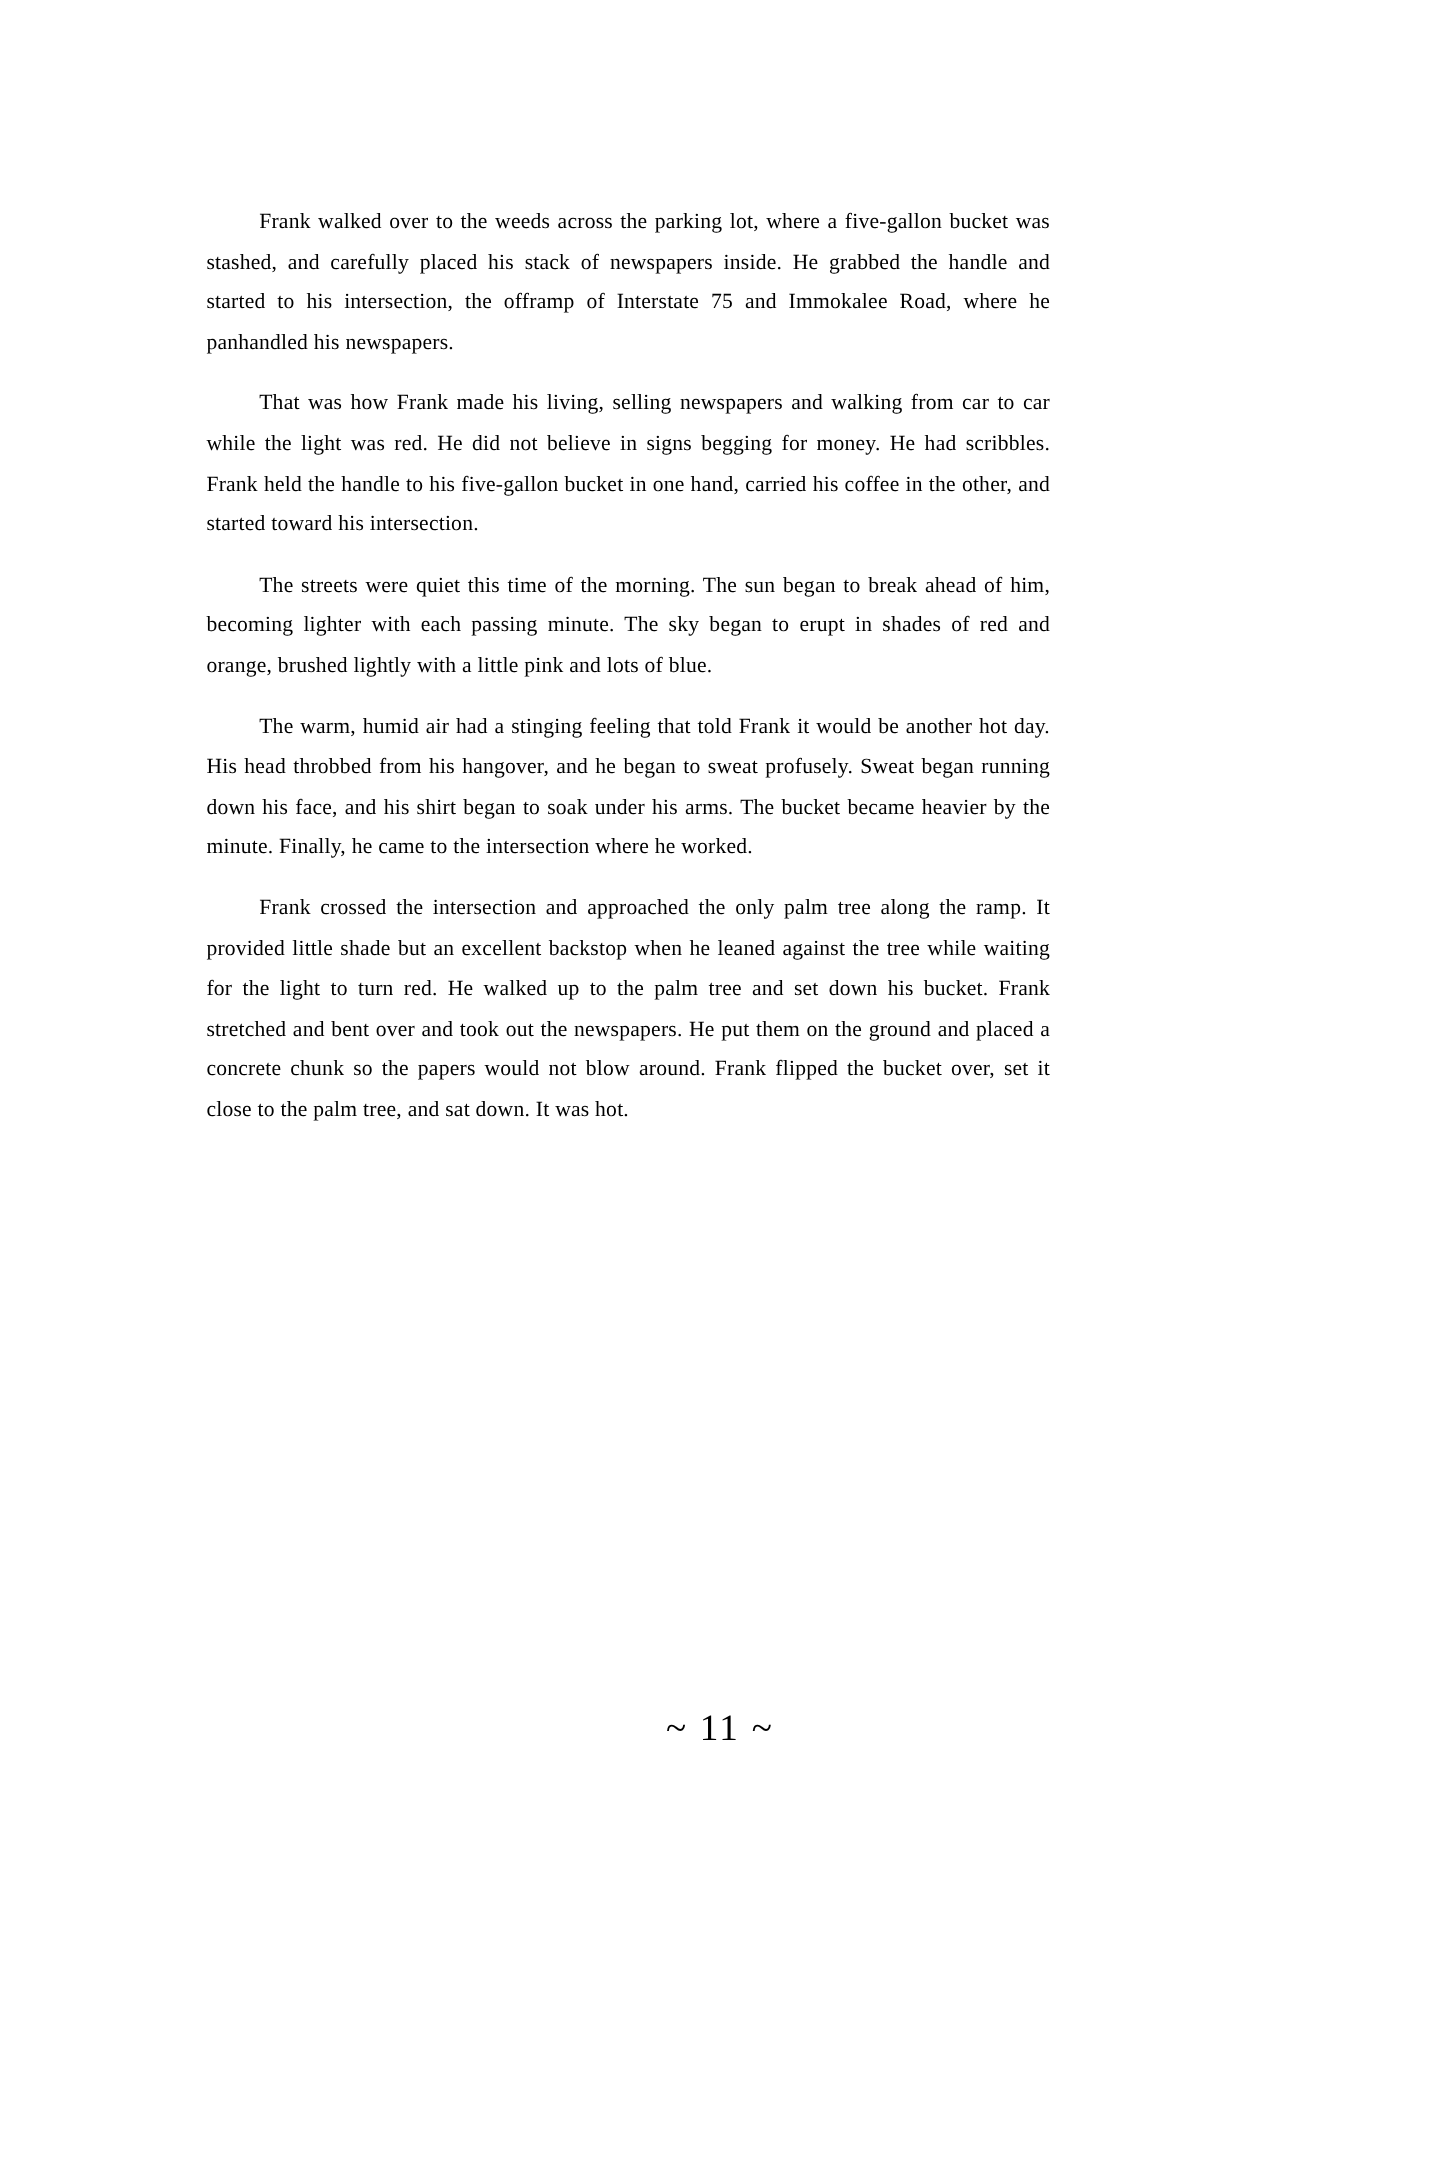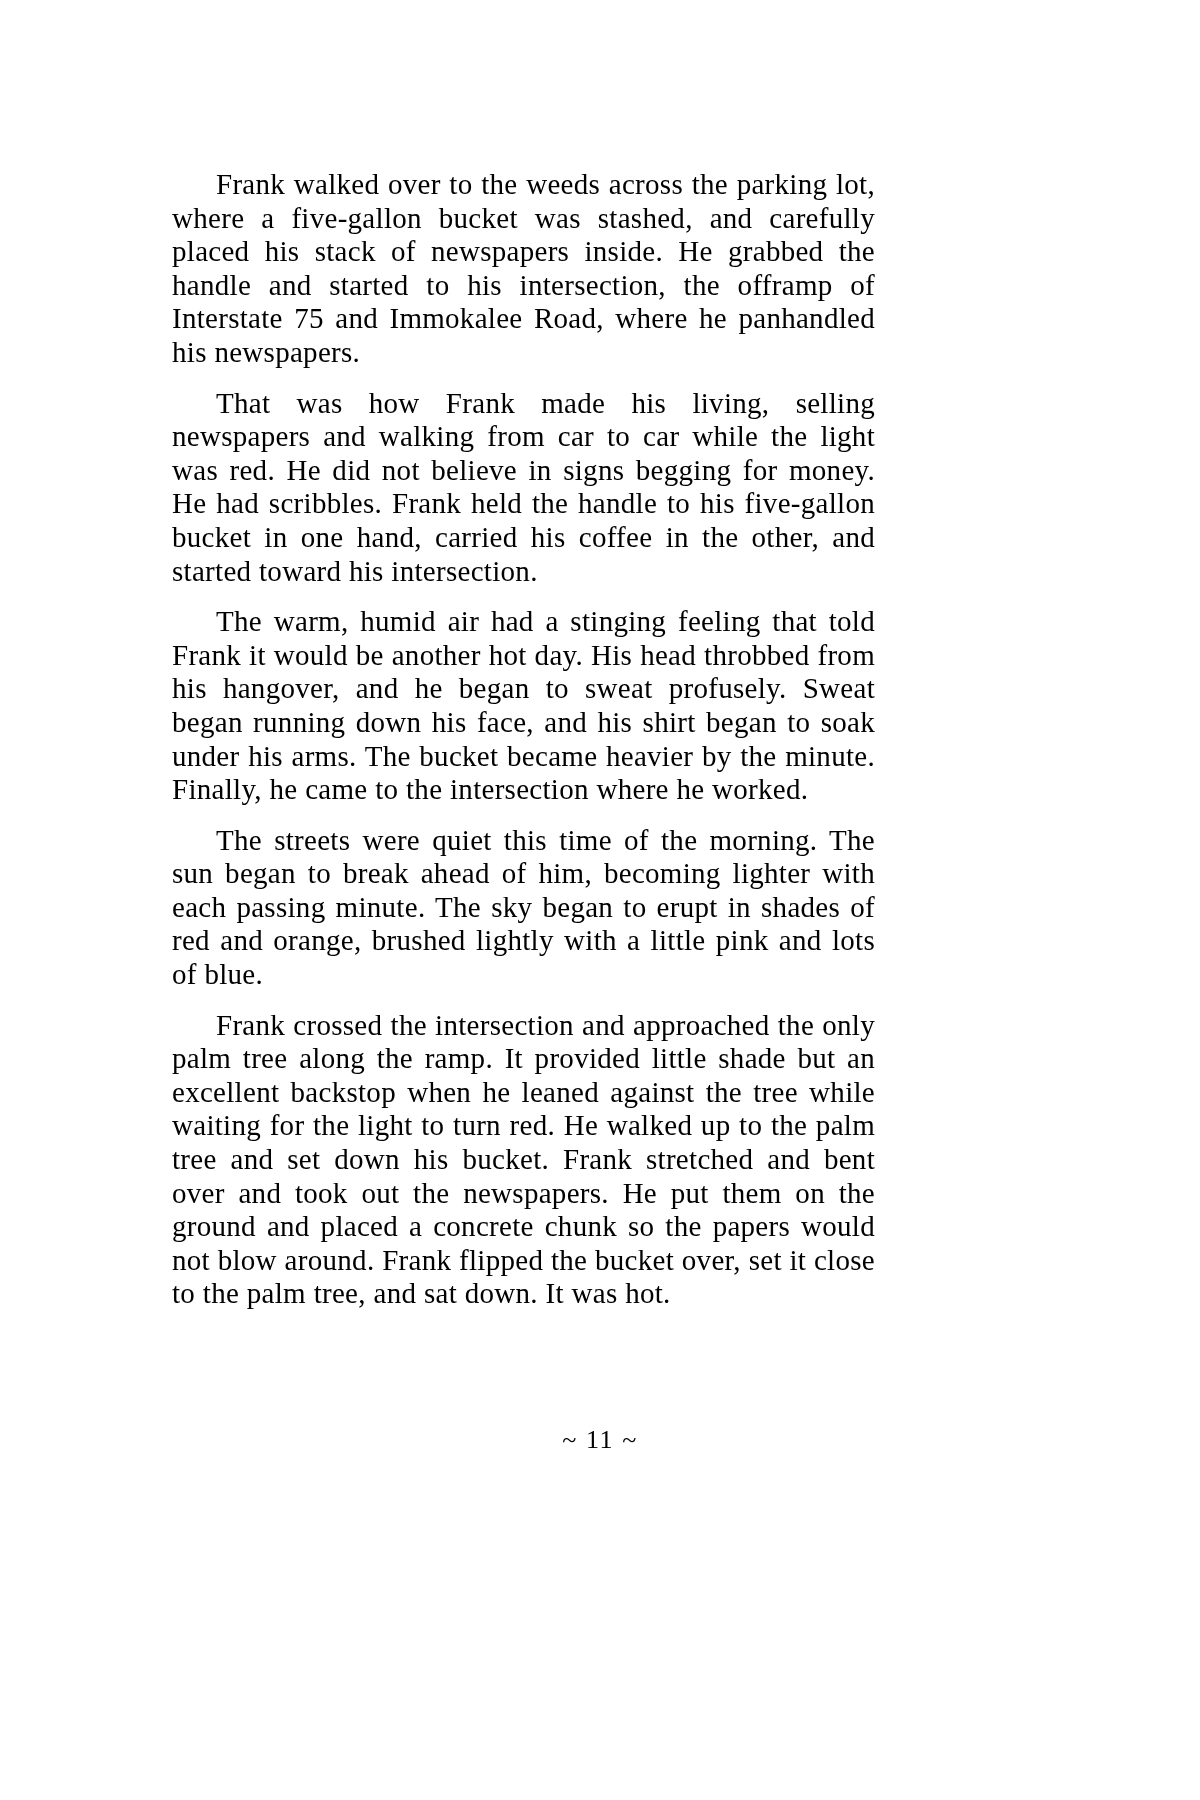--- a/index.html
+++ b/index.html
@@ -23,51 +23,51 @@
   .text-column {
     position: absolute;
     left: 172px;
     top: 168px;
     width: 703px;
   }
   .para {
     margin: 0 0 0 0;
     text-align: justify;
     text-justify: inter-word;
-    font-size: 29px;
+    font-size: 18px;
     line-height: 33.6px;
     text-indent: 44px;
     hyphens: none;
     -webkit-hyphens: none;
     letter-spacing: 0.01em;
     word-spacing: 0.005em;
   }
   .para + .para {
     margin-top: 17px;
   }
   .page-footer {
     position: absolute;
     left: 0;
     right: 0;
     top: 1425px;
     text-align: center;
-    font-size: 26px;
+    font-size: 31px;
     line-height: 30px;
     font-family: "Liberation Serif", "DejaVu Serif", serif;
     letter-spacing: 0.06em;
   }
 </style>
 </head>
 <body>
 
 <div class="page">
 
   <div class="text-column">
     <p class="para">Frank walked over to the weeds across the parking lot, where a five-gallon bucket was stashed, and carefully placed his stack of newspapers inside. He grabbed the handle and started to his intersection, the offramp of Interstate 75 and Immokalee Road, where he panhandled his newspapers.</p>
     <p class="para">That was how Frank made his living, selling newspapers and walking from car to car while the light was red. He did not believe in signs begging for money. He had scribbles. Frank held the handle to his five-gallon bucket in one hand, carried his coffee in the other, and started toward his intersection.</p>
+    <p class="para">The streets were quiet this time of the morning. The sun began to break ahead of him, becoming lighter with each passing minute. The sky began to erupt in shades of red and orange, brushed lightly with a little pink and lots of blue.</p>
     <p class="para">The warm, humid air had a stinging feeling that told Frank it would be another hot day. His head throbbed from his hangover, and he began to sweat profusely. Sweat began running down his face, and his shirt began to soak under his arms. The bucket became heavier by the minute. Finally, he came to the intersection where he worked.</p>
-    <p class="para">The streets were quiet this time of the morning. The sun began to break ahead of him, becoming lighter with each passing minute. The sky began to erupt in shades of red and orange, brushed lightly with a little pink and lots of blue.</p>
     <p class="para">Frank crossed the intersection and approached the only palm tree along the ramp. It provided little shade but an excellent backstop when he leaned against the tree while waiting for the light to turn red. He walked up to the palm tree and set down his bucket. Frank stretched and bent over and took out the newspapers. He put them on the ground and placed a concrete chunk so the papers would not blow around. Frank flipped the bucket over, set it close to the palm tree, and sat down. It was hot.</p>
   </div>
 
   <div class="page-footer">~ 11 ~</div>
 
 </div>
 
 </body></html>

